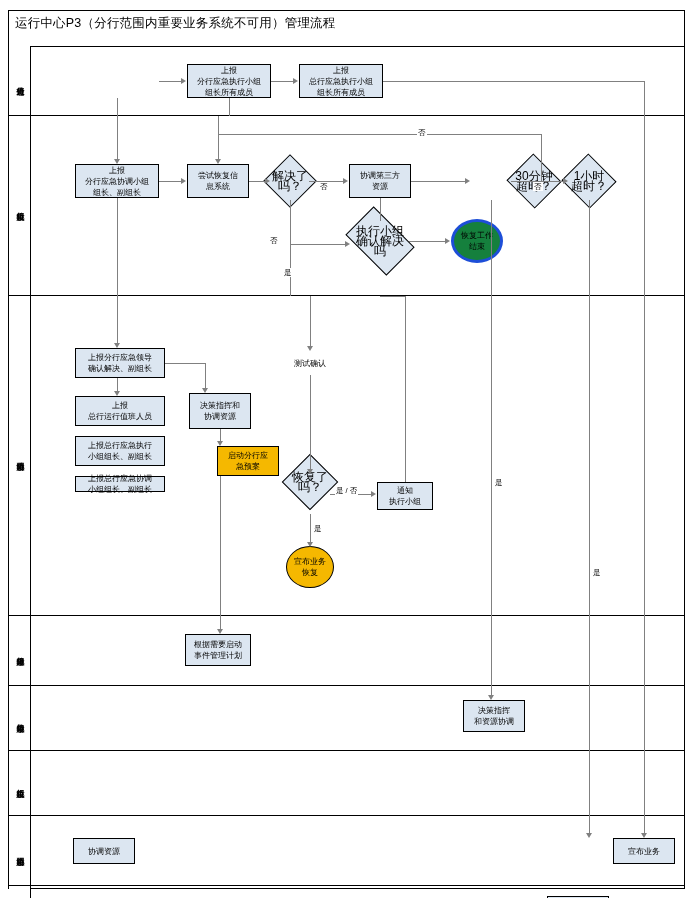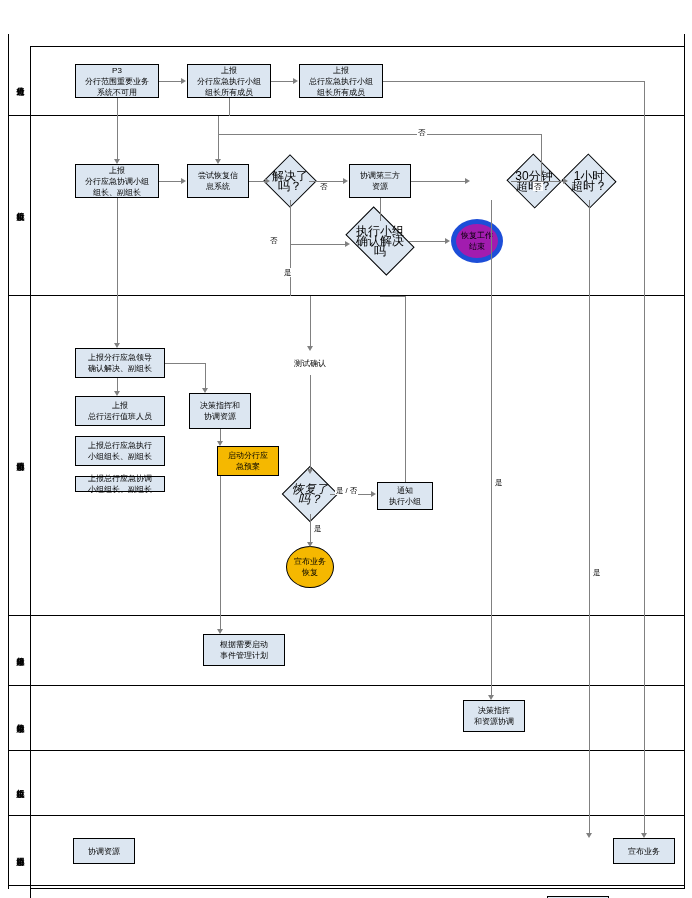--- a/index.html
+++ b/index.html
@@ -47,21 +47,21 @@
 
   
   .node{
     position:absolute;box-sizing:border-box;
     display:flex;align-items:center;justify-content:center;
     text-align:center;line-height:11px;font-size:8px;
     white-space:pre-line;
   }
   .box{border:1px solid #000;background:#dce6f1;}
   .box-orange{border:1px solid #000;background:#f5b800;}
-  .ellipse{border:5px solid #1d4ed8;background:#a21caf;border-radius:50%;}
+  .ellipse{border:3px solid #1d4ed8;background:#15803d;border-radius:50%;}
   .ellipse-orange{border:1px solid #000;background:#f5b800;border-radius:50%;}
 
   .diamond{position:absolute;}
   .diamond .dshape{
     position:absolute;left:0;top:0;width:100%;height:100%;
     background:#dce6f1;border:1px solid #000;
     transform:rotate(45deg);
     box-sizing:border-box;
   }
   .diamond .dtxt{
@@ -78,32 +78,32 @@
   .arw-d{border-left:3px solid transparent;border-right:3px solid transparent;border-top:5px solid #808080;}
   .arw-r{border-top:3px solid transparent;border-bottom:3px solid transparent;border-left:5px solid #808080;}
 
   .elbl{position:absolute;font-size:7.5px;color:#000;background:#fff;padding:0 1px;line-height:9px;white-space:nowrap;}
 </style>
 </head>
 <body>
 
 <div id="root">
 
+  <div class="title-bar">
+    <div class="t">运行中心P3（分行范围内重要业务系统不可用）管理流程</div>
+  </div>
   <div class="spacer-row"></div>
 
   <div class="lanes">
 
     <div class="lane" style="top:0px;height:70px;">
       <div class="lane-label">
         <span>分行值班运行人员</span>
       </div>
       <div class="lane-body">
-        <div class="node box" style="left:44px;top:18px;width:84px;height:34px;">P3
-分行范围重要业务
-系统不可用</div>
         <div class="node box" style="left:156px;top:18px;width:84px;height:34px;">上报
 分行应急执行小组
 组长所有成员</div>
         <div class="node box" style="left:268px;top:18px;width:84px;height:34px;">上报
 总行应急执行小组
 组长所有成员</div>
 
         <div class="ln lh" style="left:128px;top:35px;width:22px;"></div>
         <div class="arw arw-r" style="left:150px;top:32px;"></div>
 
@@ -227,21 +227,21 @@
         <div class="node box" style="left:44px;top:180px;width:90px;height:16px;">上报总行应急协调
 小组组长、副组长</div>
 
         <div class="node box" style="left:158px;top:97px;width:62px;height:36px;">决策指挥和
 协调资源</div>
         <div class="node box-orange" style="left:158px;top:150px;width:62px;height:30px;margin-left:28px;">启动分行应
 急预案</div>
 
         <div class="node" style="left:248px;top:55px;width:62px;height:24px;">测试确认</div>
 
-        <div class="diamond" style="left:259px;top:178px;width:40px;height:40px;font-style:italic;">
+        <div class="diamond" style="left:259px;top:166px;width:40px;height:40px;">
           <div class="dshape"></div>
           <div class="dtxt">恢复了
 吗？</div>
         </div>
 
         <div class="node box" style="left:346px;top:186px;width:56px;height:28px;">通知
 执行小组</div>
 
         <div class="node ellipse-orange" style="left:255px;top:250px;width:48px;height:42px;">宣布业务
 恢复</div>
@@ -287,21 +287,21 @@
 
         <div class="ln lv" style="left:613px;top:0px;height:320px;"></div>
       </div>
     </div>
 
     <div class="lane" style="top:570px;height:70px;">
       <div class="lane-label">
         <span>分行应急保障小组</span>
       </div>
       <div class="lane-body">
-        <div class="node box" style="left:172px;top:18px;width:82px;height:32px;">根据需要启动
+        <div class="node box" style="left:154px;top:18px;width:66px;height:32px;">根据需要启动
 事件管理计划</div>
         <div class="ln lv" style="left:189px;top:0px;height:13px;"></div>
         <div class="arw arw-d" style="left:186px;top:13px;"></div>
         <div class="ln lv" style="left:460px;top:0px;height:70px;"></div>
         <div class="ln lv" style="left:558px;top:0px;height:70px;"></div>
         <div class="ln lv" style="left:613px;top:0px;height:70px;"></div>
       </div>
     </div>
 
     <div class="lane" style="top:640px;height:65px;">

